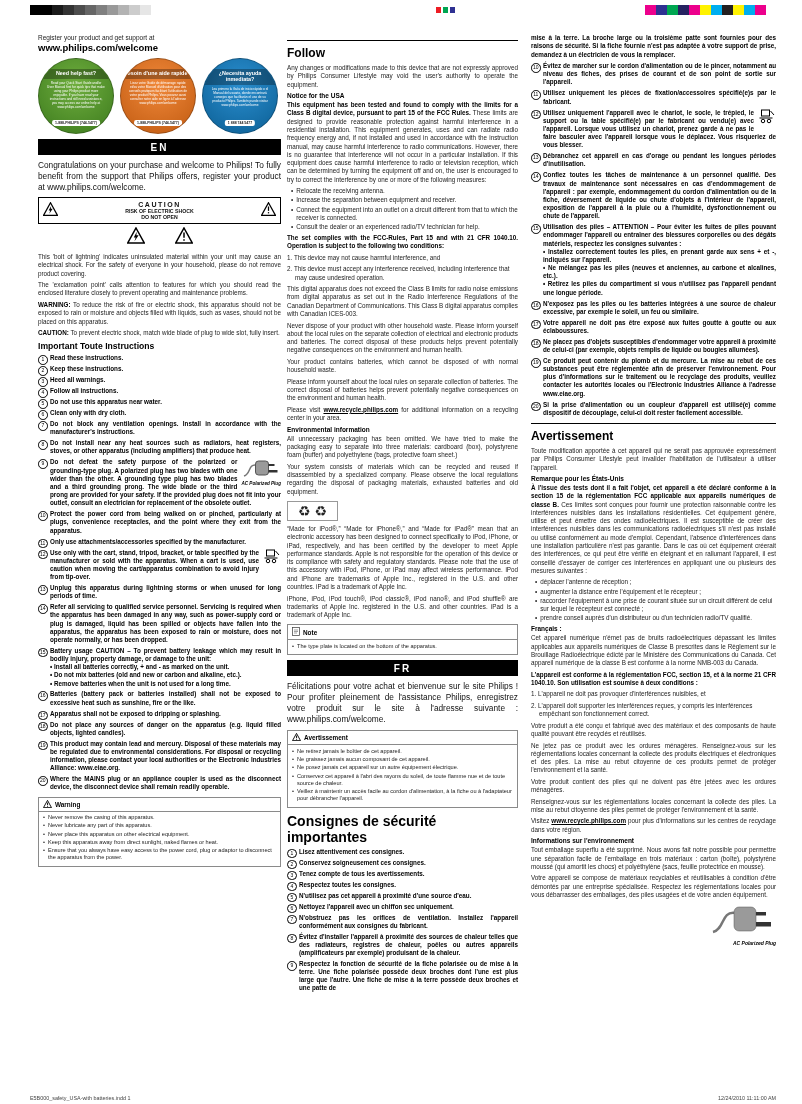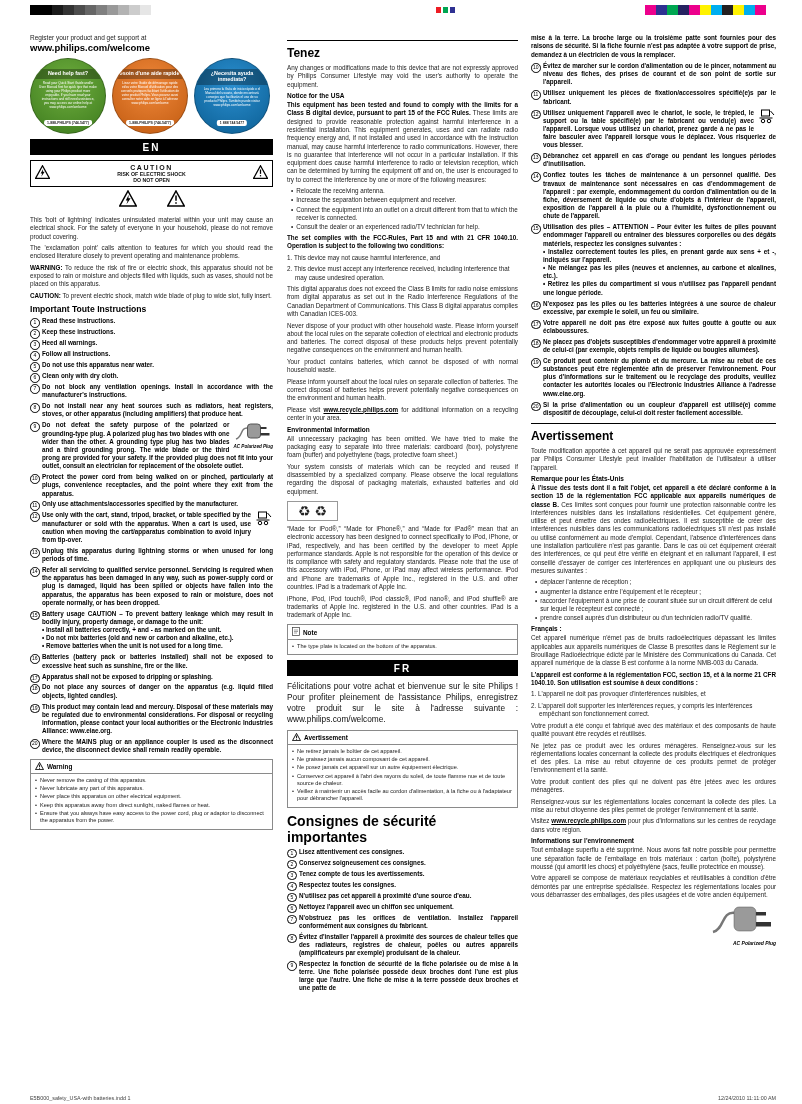--- a/index.html
+++ b/index.html
@@ -9,21 +9,21 @@
   
   .marks{position:absolute;top:5px;display:flex;}
   .mark{width:11px;height:10px;display:inline-block;}
   .mark-sm{width:5px;height:6px;margin-top:2px;display:inline-block;}
   #marks-left{left:30px;}
   #marks-center{left:436px;gap:2px;}
   #marks-right{left:645px;}
 
   
   .col{position:absolute;top:34px;}
-  #col-left{left:30px;width:243px;}
+  #col-left{left:38px;width:243px;}
   #col-mid{left:287px;width:231px;}
   #col-right{left:531px;width:245px;}
 
   .p{font-size:6.3px;line-height:1.32;margin-bottom:3.2px;text-align:justify;color:#222;}
   .b{font-weight:bold;color:#000;}
   .link{font-weight:bold;text-decoration:underline;color:#000;}
   .rule-head{border-top:1px solid #000;padding-top:5px;font-size:12px;font-weight:bold;color:#000;margin:6px 0 4px;}
   .rule-head.long{font-size:9.5px;}
   .sub-label{font-size:6.5px;font-weight:bold;margin:3px 0 2px;color:#000;}
 
@@ -132,20 +132,21 @@
       <div class="badge-phone">1-888-PHILIPS (744-5477)</div>
     </div>
     <div class="badge badge-es">
       <div class="badge-ribbon">¿Necesita ayuda inmediata?</div>
       <div class="badge-body">Lea primero la Guía de inicio rápido o el Manual del usuario, donde encontrará consejos que facilitarán el uso de su producto Philips. También puede visitar www.philips.com/welcome</div>
       <div class="badge-phone">1 888 744 5477</div>
     </div>
   </div>
 
   <div class="lang-banner">EN</div>
+  <div class="congrats">Congratulations on your purchase and welcome to Philips! To fully benefit from the support that Philips offers, register your product at www.philips.com/welcome.</div>
 
 
   <div class="caution-box">
     <span>
       <svg width="15" height="14" viewBox="0 0 24 22">
           <polygon points="12,1 23,21 1,21" fill="none" stroke="#000" stroke-width="2"></polygon>
           <polygon points="13,6 9,13.5 11.5,13.5 10,18.5 15.5,10.5 12.5,10.5" fill="#000"></polygon>
         </svg>
     </span>
     <div class="caution-lines">
@@ -262,21 +263,21 @@
         </div>
         <div class="abullet">
           <span class="dot">•</span>
           <span>Ensure that you always have easy access to the power cord, plug or adaptor to disconnect the apparatus from the power.</span>
         </div>
       </div>
   </div>
 </div>
 
 <div class="col" id="col-mid">
-  <div class="rule-head">Tenez</div>
+  <div class="rule-head">Follow</div>
   <div class="p">Any changes or modifications made to this device that are not expressly approved by Philips Consumer Lifestyle may void the user's authority to operate the equipment.</div>
   <div class="sub-label">Notice for the USA</div>
   <div class="p"><span class="b">This equipment has been tested and found to comply with the limits for a Class B digital device, pursuant to part 15 of the FCC Rules.</span><span> These limits are designed to provide reasonable protection against harmful interference in a residential installation. This equipment generates, uses and can radiate radio frequency energy and, if not installed and used in accordance with the instruction manual, may cause harmful interference to radio communications. However, there is no guarantee that interference will not occur in a particular installation. If this equipment does cause harmful interference to radio or television reception, which can be determined by turning the equipment off and on, the user is encouraged to try to correct the interference by one or more of the following measures:</span></div>
   <div class="bullets">
 
   <div class="abullet">
         <span class="dot">•</span>
         <span>Relocate the receiving antenna.</span>
       </div>
       <div class="abullet">

